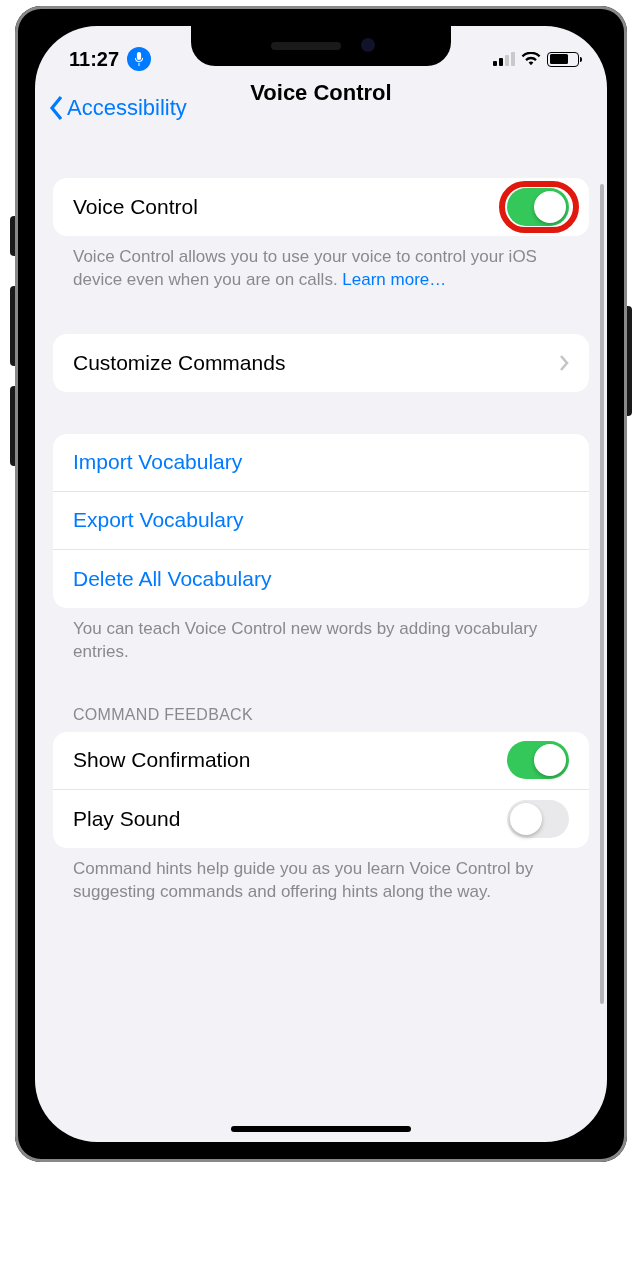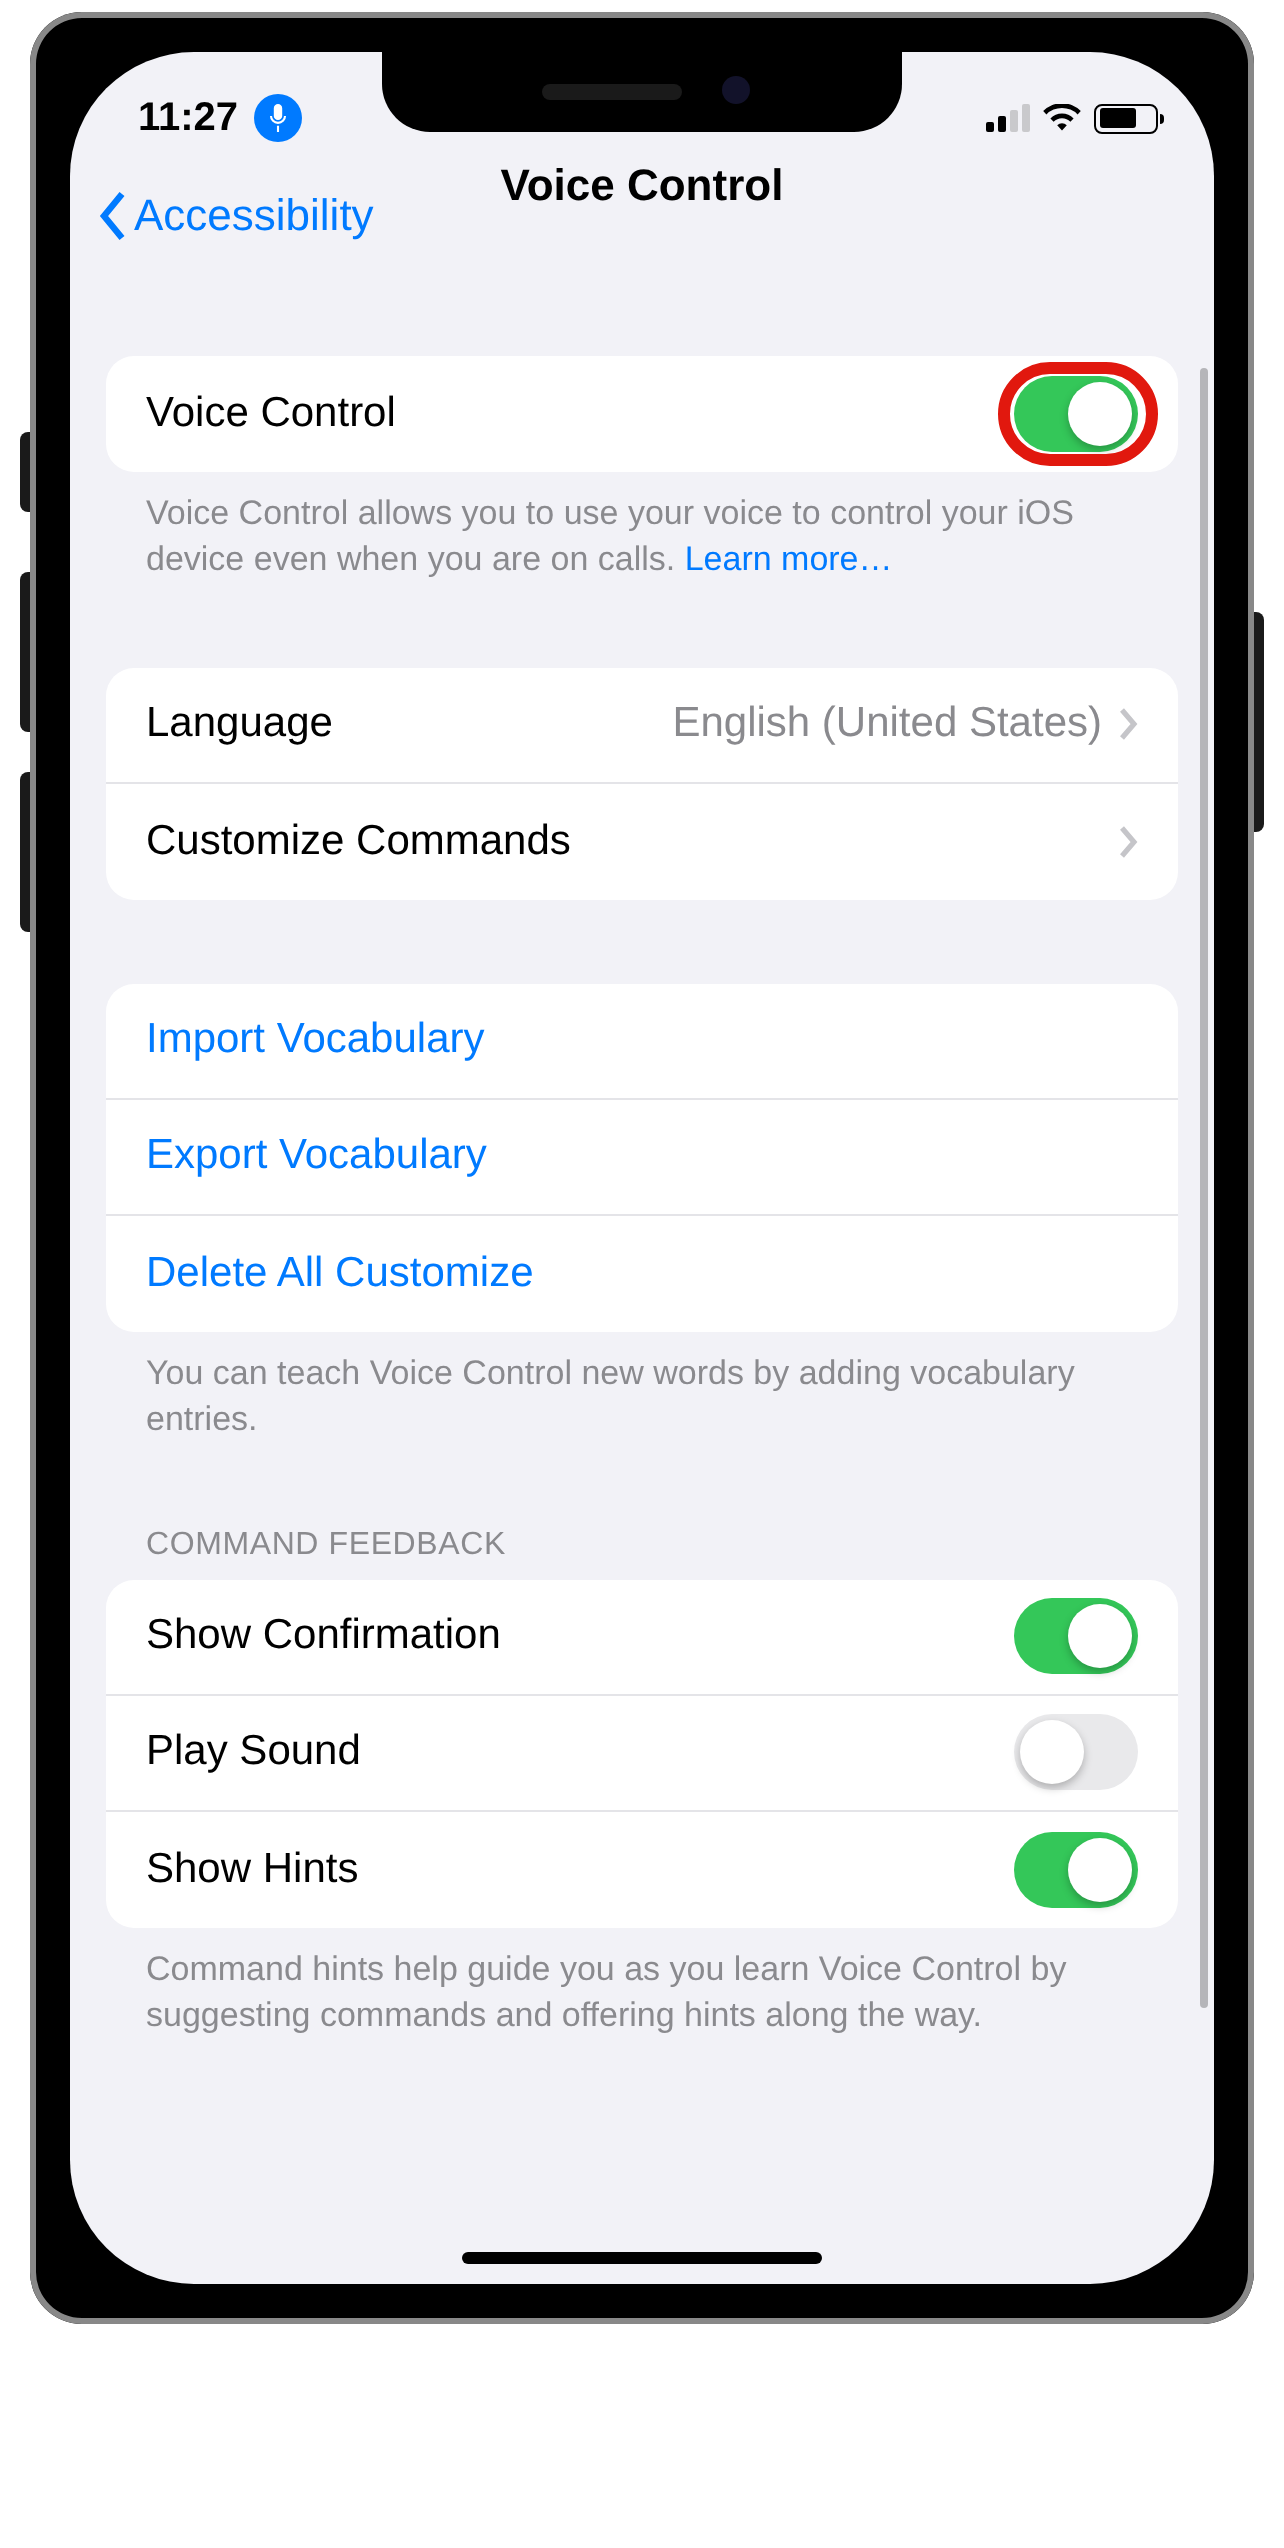--- a/index.html
+++ b/index.html
@@ -204,75 +204,60 @@
           </div>
         </div>
         <div class="footer-text">
           <span>Voice Control allows you to use your voice to control your iOS device even when you are on calls. </span><a href="#">Learn more…</a>
         </div>
       </div>
 
       <div class="group">
         <div class="card">
           <div class="row">
-            <span class="label">Language</span>
-            <span class="value">
-              <span>English (United States)</span>
-              <svg class="chevron" viewBox="0 0 10 16">
-                  <path d="M2 1l6 7-6 7"></path>
-                </svg>
-            </span>
-          </div>
-          <div class="row">
             <span class="label">Customize Commands</span>
             <span class="value">
               <svg class="chevron" viewBox="0 0 10 16">
                   <path d="M2 1l6 7-6 7"></path>
                 </svg>
             </span>
           </div>
         </div>
       </div>
 
       <div class="group">
         <div class="card">
           <div class="row">
             <span class="label link">Import Vocabulary</span>
           </div>
           <div class="row">
             <span class="label link">Export Vocabulary</span>
           </div>
           <div class="row">
-            <span class="label link">Delete All Customize</span>
+            <span class="label link">Delete All Vocabulary</span>
           </div>
         </div>
         <div class="footer-text">You can teach Voice Control new words by adding vocabulary entries.</div>
       </div>
 
       <div class="group">
         <div class="header-text">COMMAND FEEDBACK</div>
         <div class="card">
           <div class="row">
             <span class="label">Show Confirmation</span>
             <span class="toggle on">
                 <span class="knob"></span>
               </span>
           </div>
           <div class="row">
             <span class="label">Play Sound</span>
             <span class="toggle off">
                 <span class="knob"></span>
               </span>
           </div>
-          <div class="row">
-            <span class="label">Show Hints</span>
-            <span class="toggle on">
-                <span class="knob"></span>
-              </span>
-          </div>
         </div>
         <div class="footer-text">Command hints help guide you as you learn Voice Control by suggesting commands and offering hints along the way.</div>
       </div>
 
 
     </div>
 
     <div class="home-indicator"></div>
   </div>
 </div>

